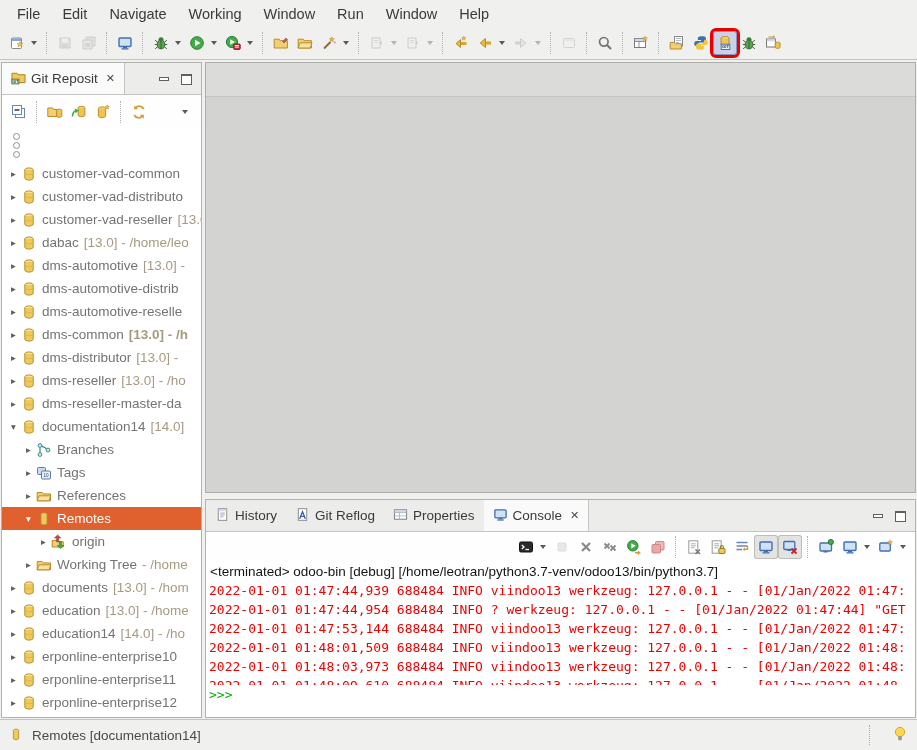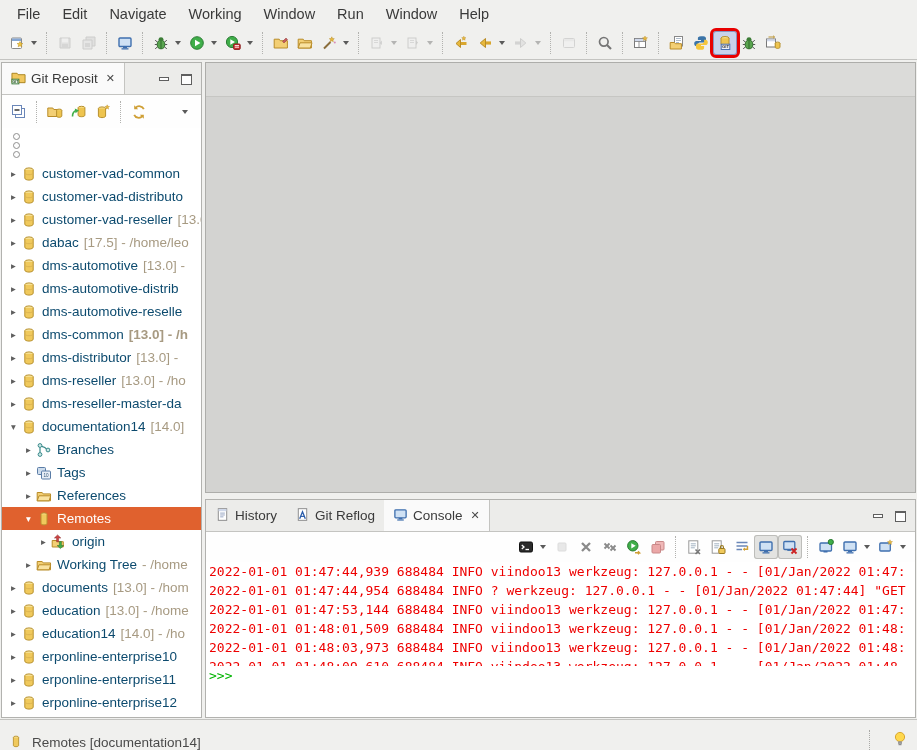--- a/index.html
+++ b/index.html
@@ -35,35 +35,35 @@
   .btn-max{width:11px;height:10px;position:relative}
   .btn-max::after{content:"";position:absolute;left:0;top:0;width:9px;height:8px;border:1px solid #5f5f5f;border-top-width:2px;background:#fdfdfd}
   .view-toolbar{height:33px;display:flex;align-items:center;background:#fefefe;padding:0 5px;flex:none}
   .dots{height:34px;padding-left:11px;display:flex;flex-direction:column;justify-content:center;gap:2px;flex:none}
   .dots i{width:5px;height:5px;border:1px solid #8f8f8f;border-radius:50%;background:#fdfdfd;display:block}
   .tree{flex:1;overflow:hidden;background:#fff}
   .trow{height:23px;display:flex;align-items:center;white-space:nowrap;overflow:hidden;font-size:13.5px}
   .trow .arrow{width:15px;text-align:center;color:#5f5f5f;font-size:9.5px;flex:none}
   .trow .ticon{width:17px;height:16px;flex:none;margin-right:4px}
   .trow .ticon svg{width:16px;height:16px}
-  .trow .tlabel{color:#0c4a6e}
+  .trow .tlabel{color:#737373}
   .trow .tdec{margin-left:5px}
   
   .editor-area{position:absolute;left:205px;right:1px;top:62px;height:431px;background:#d3d3d1;border:1px solid #adadaa;box-sizing:border-box}
   .editor-top{height:33px;background:#dbdbd9;border-bottom:1px solid #c6c6c3}
   
   .console-panel{position:absolute;left:205px;right:1px;top:499px;height:219px;background:#fff;border:1px solid #b2b2af;display:flex;flex-direction:column;box-sizing:border-box}
   .console-toolbar{height:30px;display:flex;align-items:center;justify-content:flex-end;background:#fefefe;padding-right:5px;flex:none}
   .console-body{flex:1;background:#fff;overflow:hidden;padding-left:3px}
   .console-title{font-size:13.5px;color:#141414;padding:2px 0 2px 1px;white-space:nowrap;overflow:hidden}
   .console-log{font-family:"DejaVu Sans Mono","Liberation Mono",monospace;font-size:13px;line-height:19px;white-space:pre;overflow:hidden}
   .log-line{height:19px}
   .log-line.clipped{height:9px;overflow:hidden}
   
-  .statusbar{position:absolute;left:0;right:0;bottom:0;height:30px;background:#f0f0ee;border-top:1px solid #c3c3c0;display:flex;align-items:flex-end;padding:0 9px;font-size:13.5px;color:#4a4a4a}
+  .statusbar{position:absolute;left:0;right:0;bottom:0;height:30px;background:#f0f0ee;border-top:1px solid #c3c3c0;display:flex;align-items:center;padding:0 9px;font-size:13.5px;color:#4a4a4a}
   .sb-icon{width:16px;height:16px;margin-right:7px}
   .sb-icon svg{width:14px;height:15px}
   .sb-right{margin-left:auto;display:flex;align-items:center}
   .sb-sep{height:20px;border-left:1px dotted #aaaaa7;margin-right:22px}
   .sb-bulb svg{width:16px;height:17px}
 </style>
 </head>
 <body>
 
 <div class="menubar" id="menubar">
@@ -351,21 +351,21 @@
         <span class="tdec" style="color: rgb(167, 154, 130);">[13.0]</span>
       </div>
       <div class="trow" style="padding-left: 4px;">
         <span class="arrow">▸</span>
         <span class="ticon"><svg viewBox="0 0 16 16">
             <ellipse cx="8" cy="3.8" rx="4.2" ry="1.9" fill="#f9e6a0" stroke="#b8912e"></ellipse>
             <path d="M3.8 3.8v8.4c0 1 1.9 1.9 4.2 1.9s4.2-.9 4.2-1.9V3.8" fill="#f0c95c" stroke="#b8912e"></path>
             <path d="M3.8 6.8c0 1 1.9 1.9 4.2 1.9s4.2-.9 4.2-1.9" fill="none" stroke="#dcb351"></path>
           </svg></span>
         <span class="tlabel">dabac</span>
-        <span class="tdec" style="color: rgb(167, 154, 130);">[17.5] - /home/leo</span>
+        <span class="tdec" style="color: rgb(167, 154, 130);">[13.0] - /home/leo</span>
       </div>
       <div class="trow" style="padding-left: 4px;">
         <span class="arrow">▸</span>
         <span class="ticon"><svg viewBox="0 0 16 16">
             <ellipse cx="8" cy="3.8" rx="4.2" ry="1.9" fill="#f9e6a0" stroke="#b8912e"></ellipse>
             <path d="M3.8 3.8v8.4c0 1 1.9 1.9 4.2 1.9s4.2-.9 4.2-1.9V3.8" fill="#f0c95c" stroke="#b8912e"></path>
             <path d="M3.8 6.8c0 1 1.9 1.9 4.2 1.9s4.2-.9 4.2-1.9" fill="none" stroke="#dcb351"></path>
           </svg></span>
         <span class="tlabel">dms-automotive</span>
         <span class="tdec" style="color: rgb(167, 154, 130);">[13.0] -</span>
@@ -565,20 +565,28 @@
         <span>History</span>
       </div>
       <div class="tab">
         <span><svg viewBox="0 0 16 16">
             <rect x="3.5" y="1.8" width="9" height="12.4" fill="#fff" stroke="#888"></rect>
             <path d="M5 12.5L8 5l3 7.5" fill="none" stroke="#2a5caa" stroke-width="1.4"></path>
             <path d="M6.2 10h3.6" stroke="#2a5caa" stroke-width="1.2"></path>
           </svg></span>
         <span>Git Reflog</span>
       </div>
+      <div class="tab">
+        <span><svg viewBox="0 0 16 16">
+            <rect x="1.5" y="3" width="13" height="10" fill="#fff" stroke="#777"></rect>
+            <rect x="1.8" y="3.3" width="12.4" height="2.6" fill="#cfd8ea"></rect>
+            <path d="M1.5 6h13M7 6v7M1.5 9.5h13" stroke="#99aabb" stroke-width=".8"></path>
+          </svg></span>
+        <span>Properties</span>
+      </div>
       <div class="tab selected">
         <span><svg viewBox="0 0 16 16">
             <rect x="2" y="3" width="12" height="8.5" rx="1" fill="#cfe1f4" stroke="#3f6fae" stroke-width="1.4"></rect>
             <rect x="6" y="11.5" width="4" height="1.6" fill="#3f6fae"></rect>
             <rect x="4.5" y="13.2" width="7" height="1.3" fill="#3f6fae"></rect>
           </svg></span>
         <span>Console</span>
         <span class="tab-close">✕</span>
       </div>
       <div class="winbtns">
@@ -679,20 +687,21 @@
       <span class="dd"></span>
       <span class="tb-btn">
         <svg viewBox="0 0 16 16">
           <rect x="1.8" y="4" width="10.5" height="8" rx="1" fill="#cfe1f4" stroke="#3f6fae" stroke-width="1.3"></rect>
           <path d="M12 .8l.7 1.6 1.8.2-1.4 1.1.4 1.7-1.5-.9-1.5.9.4-1.7-1.4-1.1 1.8-.2z" fill="#e8b93c" stroke="#b98c28" stroke-width=".4"></path>
         </svg>
       </span>
       <span class="dd"></span>
     </div>
   <div class="console-body">
+    <div class="console-title">&lt;terminated&gt; odoo-bin [debug] [/home/leotran/python3.7-venv/odoo13/bin/python3.7]</div>
     <div class="console-log" id="consoleLog"><div class="log-line" style="color: rgb(238, 0, 0);">2022-01-01 01:47:44,939 688484 INFO viindoo13 werkzeug: 127.0.0.1 - - [01/Jan/2022 01:47:</div><div class="log-line" style="color: rgb(238, 0, 0);">2022-01-01 01:47:44,954 688484 INFO ? werkzeug: 127.0.0.1 - - [01/Jan/2022 01:47:44] "GET</div><div class="log-line" style="color: rgb(238, 0, 0);">2022-01-01 01:47:53,144 688484 INFO viindoo13 werkzeug: 127.0.0.1 - - [01/Jan/2022 01:47:</div><div class="log-line" style="color: rgb(238, 0, 0);">2022-01-01 01:48:01,509 688484 INFO viindoo13 werkzeug: 127.0.0.1 - - [01/Jan/2022 01:48:</div><div class="log-line" style="color: rgb(238, 0, 0);">2022-01-01 01:48:03,973 688484 INFO viindoo13 werkzeug: 127.0.0.1 - - [01/Jan/2022 01:48:</div><div class="log-line clipped" style="color: rgb(238, 0, 0);">2022-01-01 01:48:09,610 688484 INFO viindoo13 werkzeug: 127.0.0.1 - - [01/Jan/2022 01:48</div><div class="log-line" style="color: rgb(0, 180, 0);">&gt;&gt;&gt;</div></div>
   </div>
 </div>
 
 <div class="statusbar">
   <span class="sb-icon" id="statusIcon"><svg viewBox="0 0 16 16">
         <ellipse cx="8" cy="3.3" rx="3" ry="1.4" fill="#f9e6a0" stroke="#b8912e"></ellipse>
         <path d="M5 3.3v9.2c0 .8 1.3 1.4 3 1.4s3-.6 3-1.4V3.3" fill="#f0c95c" stroke="#b8912e"></path>
       </svg></span>
   <span>Remotes [documentation14]</span>

